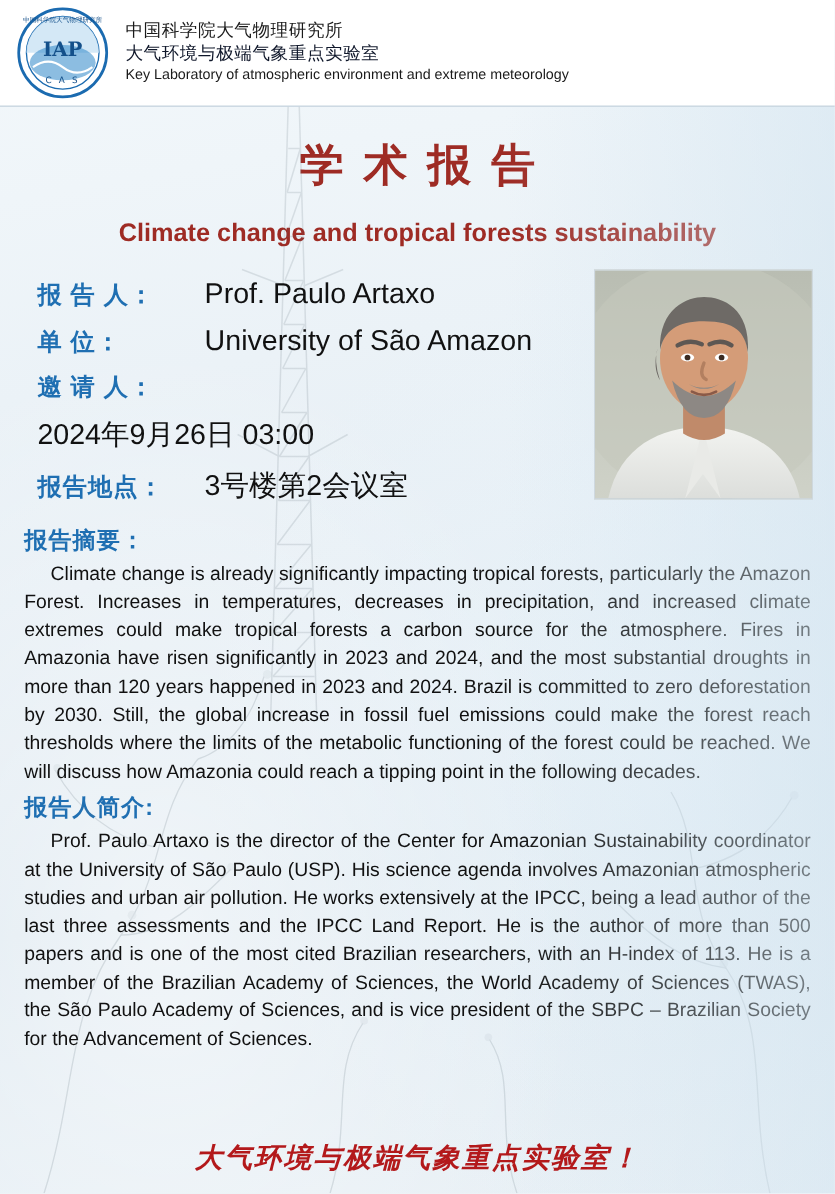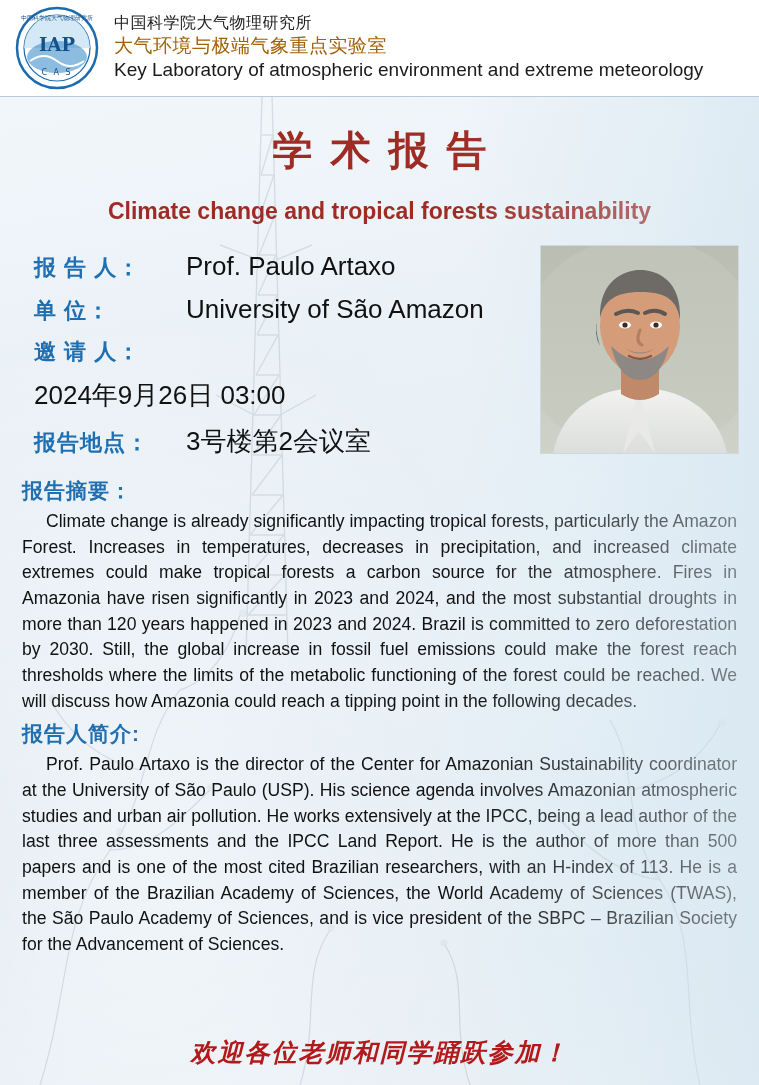--- a/index.html
+++ b/index.html
@@ -72,26 +72,26 @@
   .header-text {
     margin-left: 14px;
     line-height: 1.28;
   }
   .org-cn1 {
     font-size: 16px;
     color: #1a1a1a;
     letter-spacing: 0.5px;
   }
   .org-cn2 {
-    font-size: 19px;
-    color: #a16207;
+    font-size: 16px;
+    color: #0f172a;
     letter-spacing: 0.5px;
   }
   .org-en {
-    font-size: 19px;
+    font-size: 13px;
     color: #1a1a1a;
   }
 
   
   .title-cn {
     text-align: center;
     margin-top: 26px;
     font-family: "DejaVu Sans", sans-serif;
     font-size: 40px;
     font-weight: bold;
@@ -345,15 +345,15 @@
   </div>
 
   <div class="section">
     <div class="section-head abstract-head">报告摘要：</div>
     <p class="para">Climate change is already significantly impacting tropical forests, particularly the Amazon Forest. Increases in temperatures, decreases in precipitation, and increased climate extremes could make tropical forests a carbon source for the atmosphere. Fires in Amazonia have risen significantly in 2023 and 2024, and the most substantial droughts in more than 120 years happened in 2023 and 2024. Brazil is committed to zero deforestation by 2030. Still, the global increase in fossil fuel emissions could make the forest reach thresholds where the limits of the metabolic functioning of the forest could be reached.  We will discuss how Amazonia could reach a tipping point in the following decades.</p>
 
     <div class="section-head bio-head">报告人简介:</div>
     <p class="para">Prof. Paulo Artaxo is the director of the Center for Amazonian Sustainability coordinator at the University of São Paulo (USP). His science agenda involves Amazonian atmospheric studies and urban air pollution. He works extensively at the IPCC, being a lead author of the last three assessments and the IPCC Land Report. He is the author of more than 500 papers and is one of the most cited Brazilian researchers, with an H-index of 113. He is a member of the Brazilian Academy of Sciences, the World Academy of Sciences (TWAS), the São Paulo Academy of Sciences, and is vice president of the SBPC – Brazilian Society for the Advancement of Sciences.</p>
   </div>
 
-  <div class="footer">欢迎各位老师和同学踊跃参加！</div>
+  <div class="footer">大气环境与极端气象重点实验室！</div>
 
 </div>
 
 </body></html>

